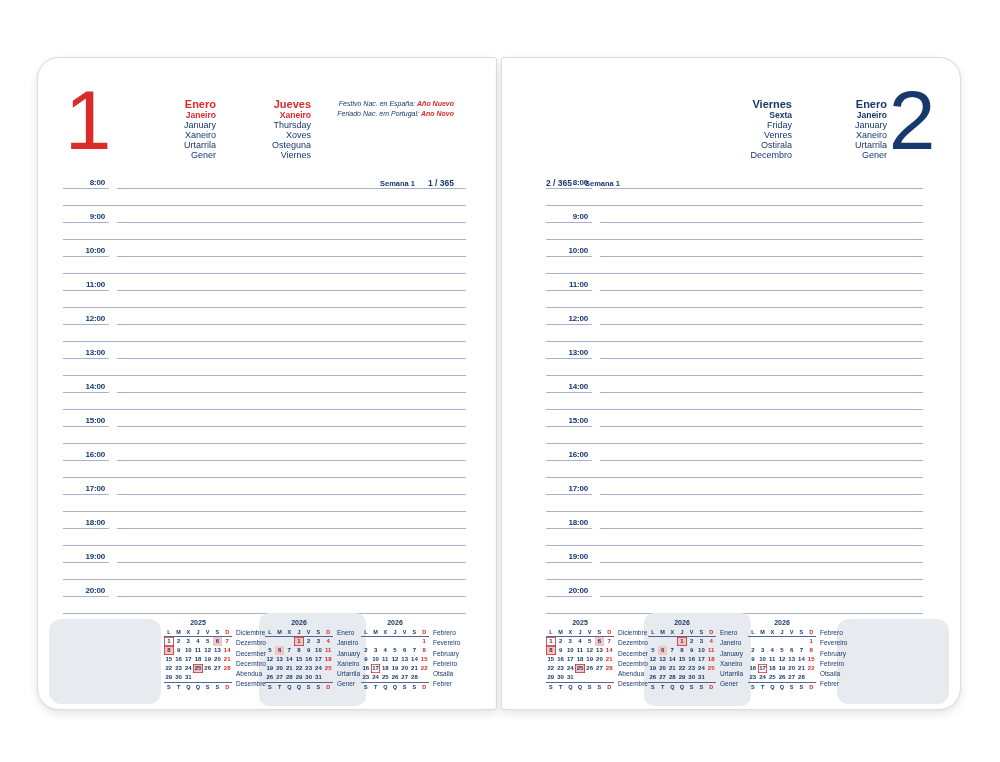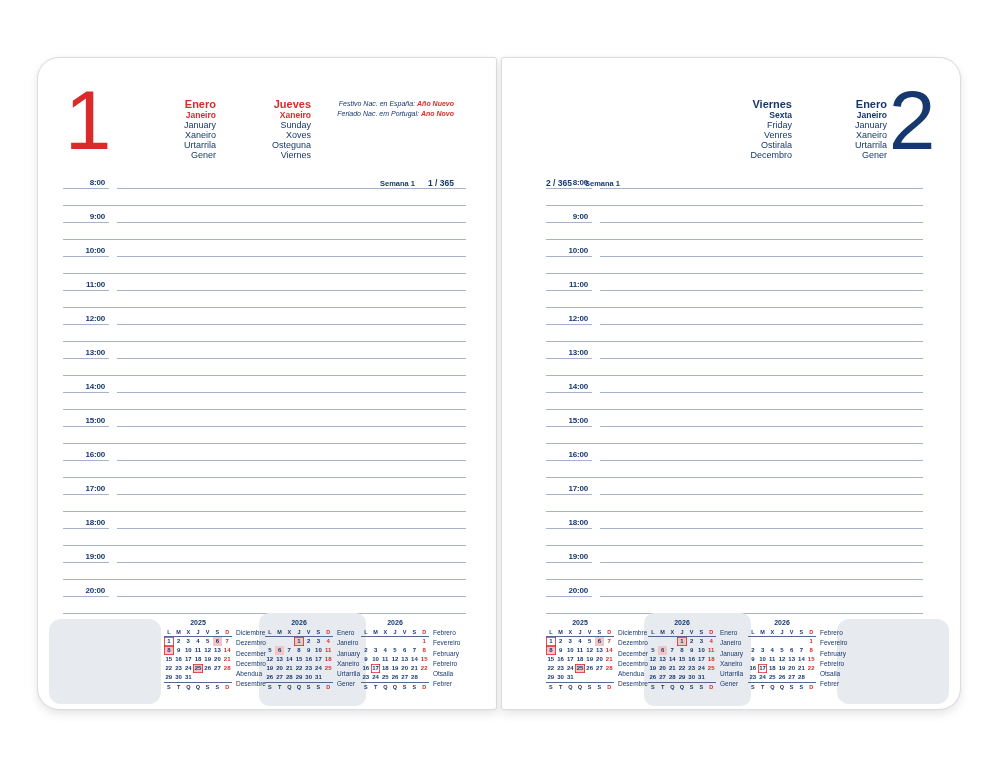--- a/index.html
+++ b/index.html
@@ -94,21 +94,21 @@
         <span>Enero</span>
         <span>Janeiro</span>
         <span>January</span>
         <span>Xaneiro</span>
         <span>Urtarrila</span>
         <span>Gener</span>
       </div>
     <div class="name-col align-l">
         <span>Jueves</span>
         <span>Xaneiro</span>
-        <span>Sunday</span>
+        <span>Thursday</span>
         <span>Xoves</span>
         <span>Osteguna</span>
         <span>Viernes</span>
       </div>
   </div>
 
   <div class="holiday">
     <div><span>Festivo Nac. en España: </span><b>Año Nuevo</b></div>
     <div><span>Feriado Nac. em Portugal: </span><b>Ano Novo</b></div>
   </div>

